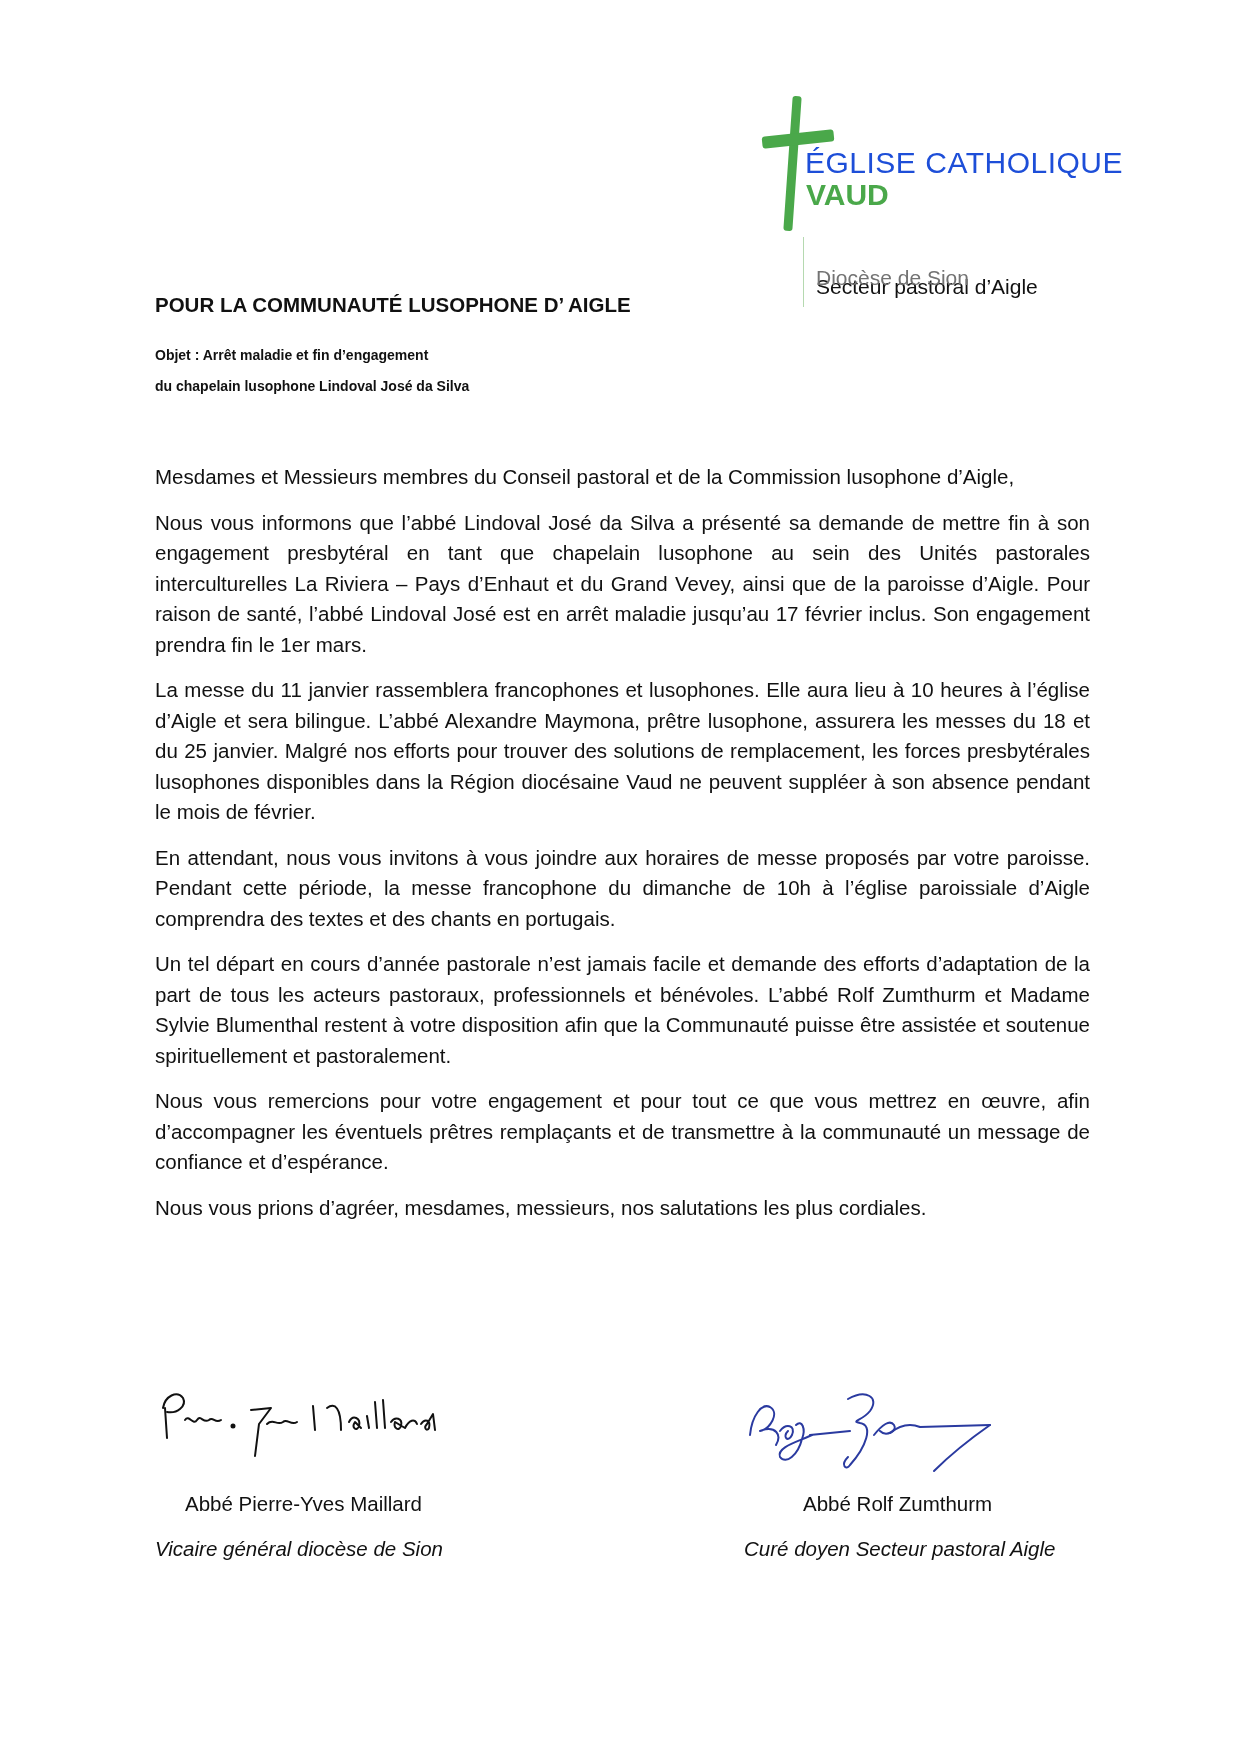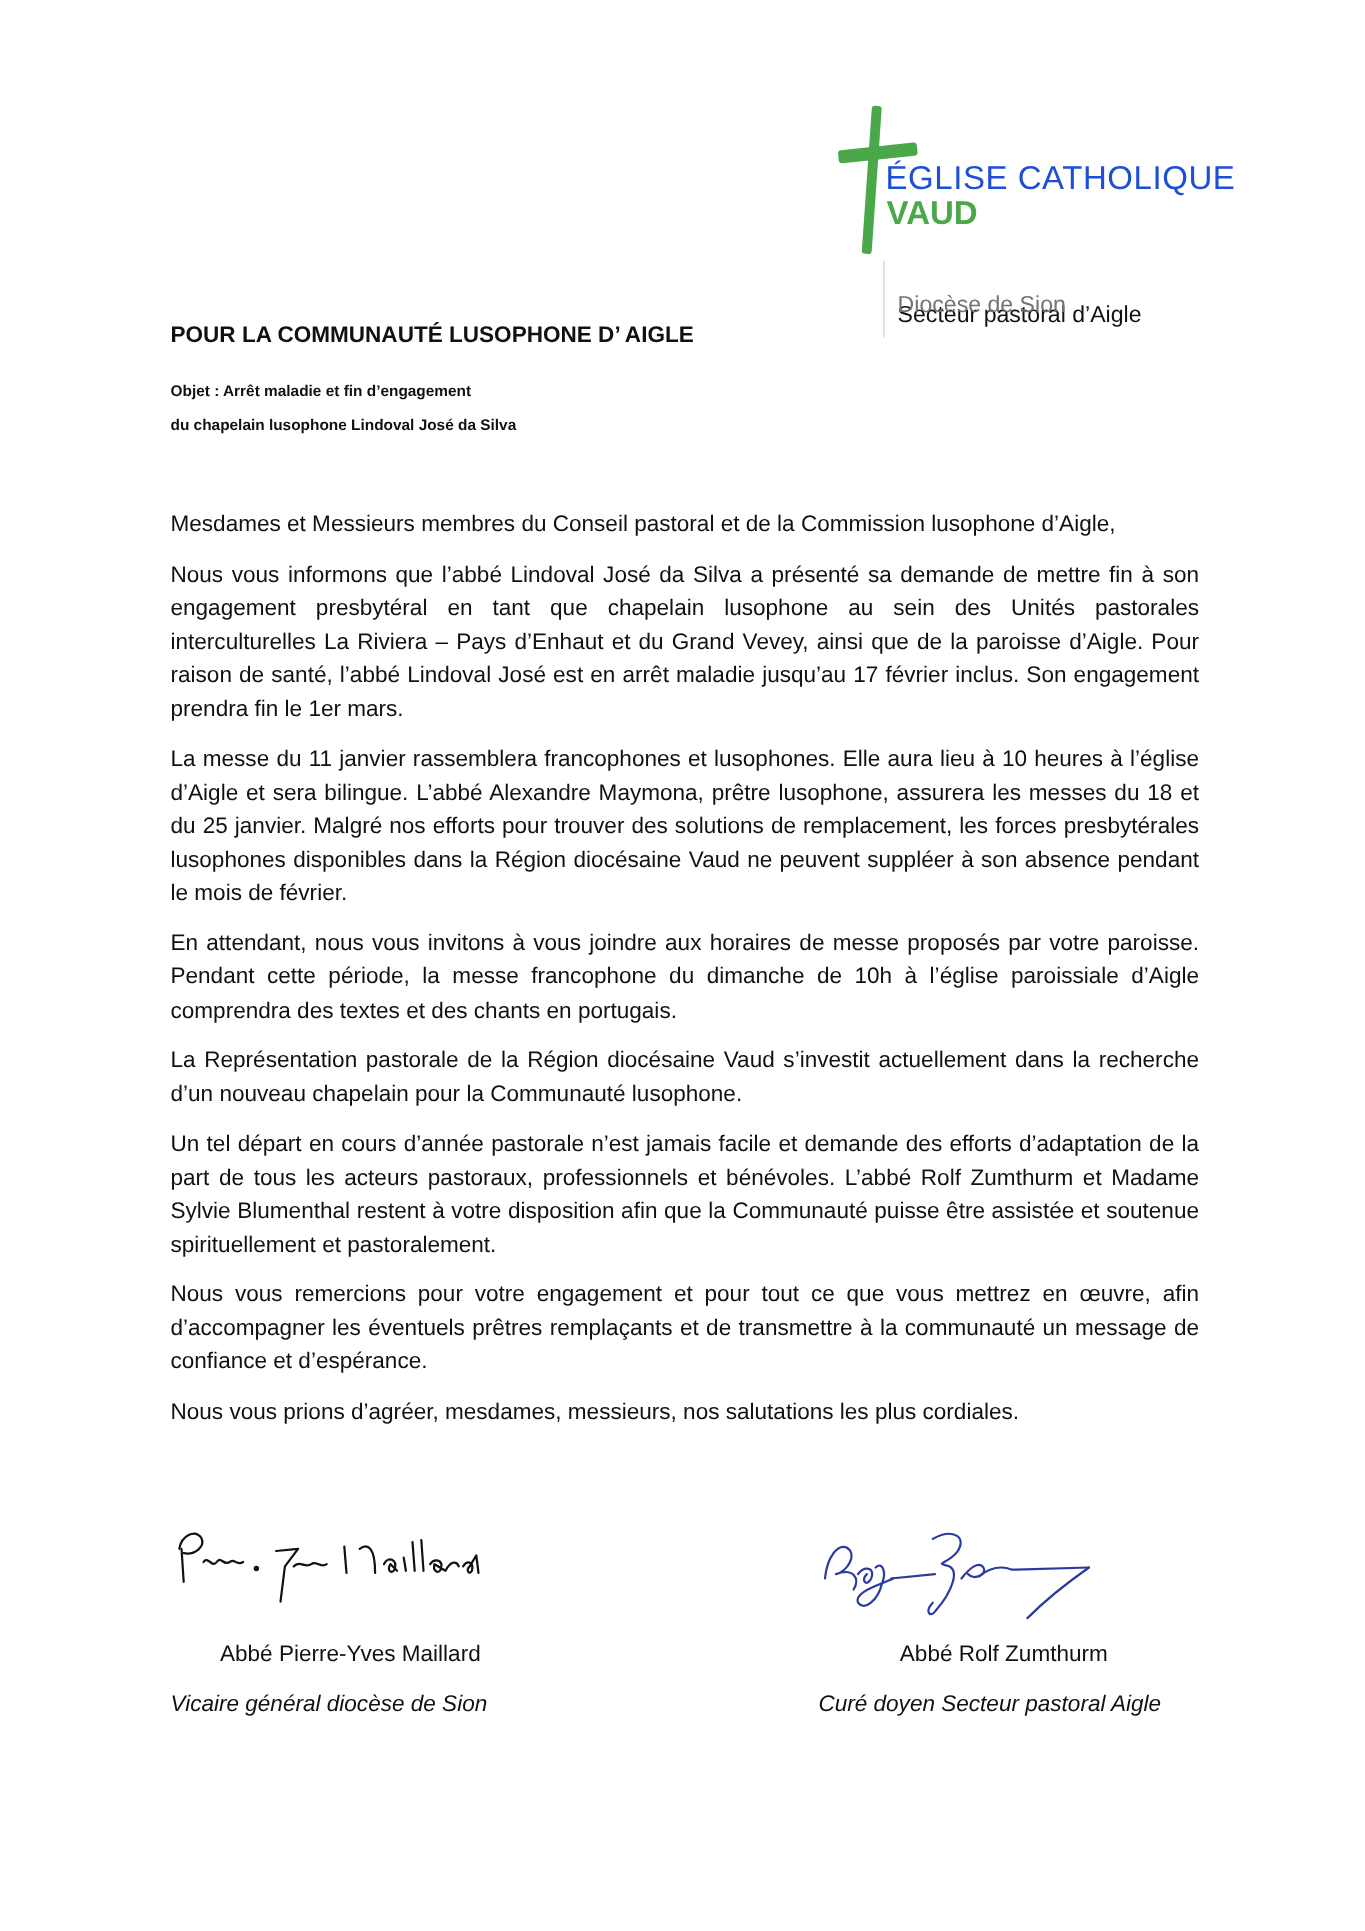--- a/index.html
+++ b/index.html
@@ -15,21 +15,21 @@
   .logo-rule { position: absolute; left: 803px; top: 237px; width: 1px; height: 70px; background: #b5d9b0; }
   .sector { position: absolute; left: 816px; top: 240px; font-size: 21px; color: #111; white-space: nowrap; margin-top: 35px; }
   .diocese { position: absolute; left: 816px; top: 266px; font-size: 21px; color: #737373; white-space: nowrap; }
 
   .heading { position: absolute; left: 155px; top: 293px; font-size: 20.5px; font-weight: bold; white-space: nowrap; }
   .object { position: absolute; left: 155px; top: 340px; font-size: 14px; font-weight: bold; line-height: 31px; }
   .body { position: absolute; left: 155px; top: 462px; width: 935px; font-size: 20.5px; line-height: 30.5px; }
   .body p { margin: 0 0 15px 0; text-align: justify; }
   .body p.salutation { margin-bottom: 15px; text-align: left; }
   .body p.left { text-align: left; }
-  .signer-name { position: absolute; font-size: 20.5px; white-space: nowrap; margin-left: 15px; }
+  .signer-name { position: absolute; font-size: 20.5px; white-space: nowrap; }
   .signer-title { position: absolute; font-size: 20.5px; white-space: nowrap; font-style: italic; }
 </style>
 </head>
 <body>
 
 <div>
   <div class="cross-v"></div>
   <div class="cross-h"></div>
   <div class="logo-title">ÉGLISE CATHOLIQUE</div>
   <div class="logo-sub">VAUD</div>
@@ -43,21 +43,20 @@
 <div class="object">
   <div>Objet : Arrêt maladie et fin d’engagement</div>
   <div>du chapelain lusophone Lindoval José da Silva</div>
 </div>
 
 <div class="body">
   <p class="salutation" style="">Mesdames et Messieurs membres du Conseil pastoral et de la Commission lusophone d’Aigle,</p>
   <p>Nous vous informons que l’abbé Lindoval José da Silva a présenté sa demande de mettre fin à son engagement presbytéral en tant que chapelain lusophone au sein des Unités pastorales interculturelles La Riviera – Pays d’Enhaut et du Grand Vevey, ainsi que de la paroisse d’Aigle. Pour raison de santé, l’abbé Lindoval José est en arrêt maladie jusqu’au 17 février inclus. Son engagement prendra fin le 1er mars.</p>
   <p>La messe du 11 janvier rassemblera francophones et lusophones. Elle aura lieu à 10 heures à l’église d’Aigle et sera bilingue. L’abbé Alexandre Maymona, prêtre lusophone, assurera les messes du 18 et du 25 janvier. Malgré nos efforts pour trouver des solutions de remplacement, les forces presbytérales lusophones disponibles dans la Région diocésaine Vaud ne peuvent suppléer à son absence pendant le mois de février.</p>
   <p>En attendant, nous vous invitons à vous joindre aux horaires de messe proposés par votre paroisse. Pendant cette période, la messe francophone du dimanche de 10h à l’église paroissiale d’Aigle comprendra des textes et des chants en portugais.</p>
-  <p>La Représentation pastorale de la Région diocésaine Vaud s’investit actuellement dans la recherche d’un nouveau chapelain pour la Communauté lusophone.</p>
   <p>Un tel départ en cours d’année pastorale n’est jamais facile et demande des efforts d’adaptation de la part de tous les acteurs pastoraux, professionnels et bénévoles. L’abbé Rolf Zumthurm et Madame Sylvie Blumenthal restent à votre disposition afin que la Communauté puisse être assistée et soutenue spirituellement et pastoralement.</p>
   <p>Nous vous remercions pour votre engagement et pour tout ce que vous mettrez en œuvre, afin d’accompagner les éventuels prêtres remplaçants et de transmettre à la communauté un message de confiance et d’espérance.</p>
   <p class="left">Nous vous prions d’agréer, mesdames, messieurs, nos salutations les plus cordiales.</p>
 </div>
 
 <svg style="position:absolute;left:155px;top:1378px;" width="290" height="80" viewBox="0 0 290 80">
   <g fill="none" stroke="#111" stroke-width="2" stroke-linecap="round" stroke-linejoin="round">
     <path d="M8 30 C10 18 22 12 28 20 C32 28 22 36 12 34"></path>
     <path d="M10 30 L12 60"></path>
     <path d="M30 42 C34 36 38 48 42 42 C46 36 48 46 54 42 C58 38 60 46 66 42"></path>

